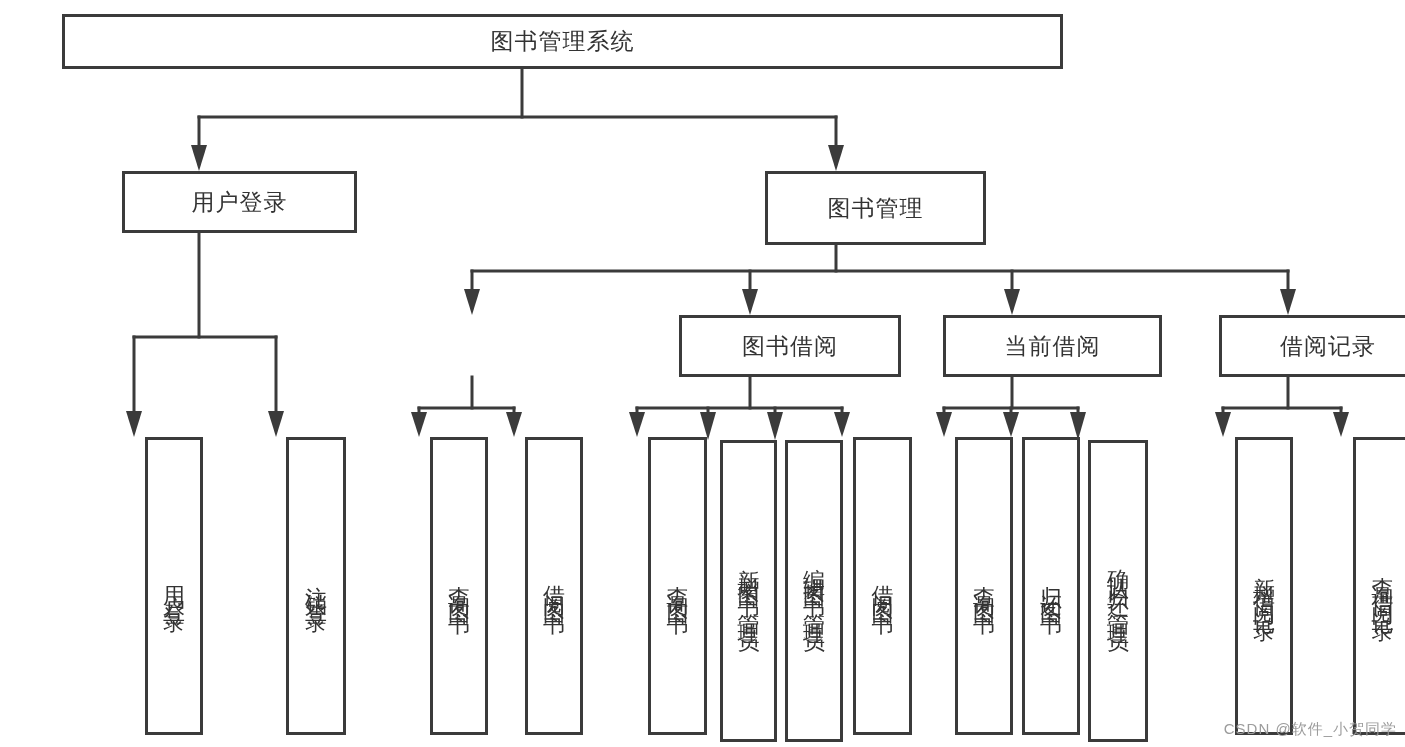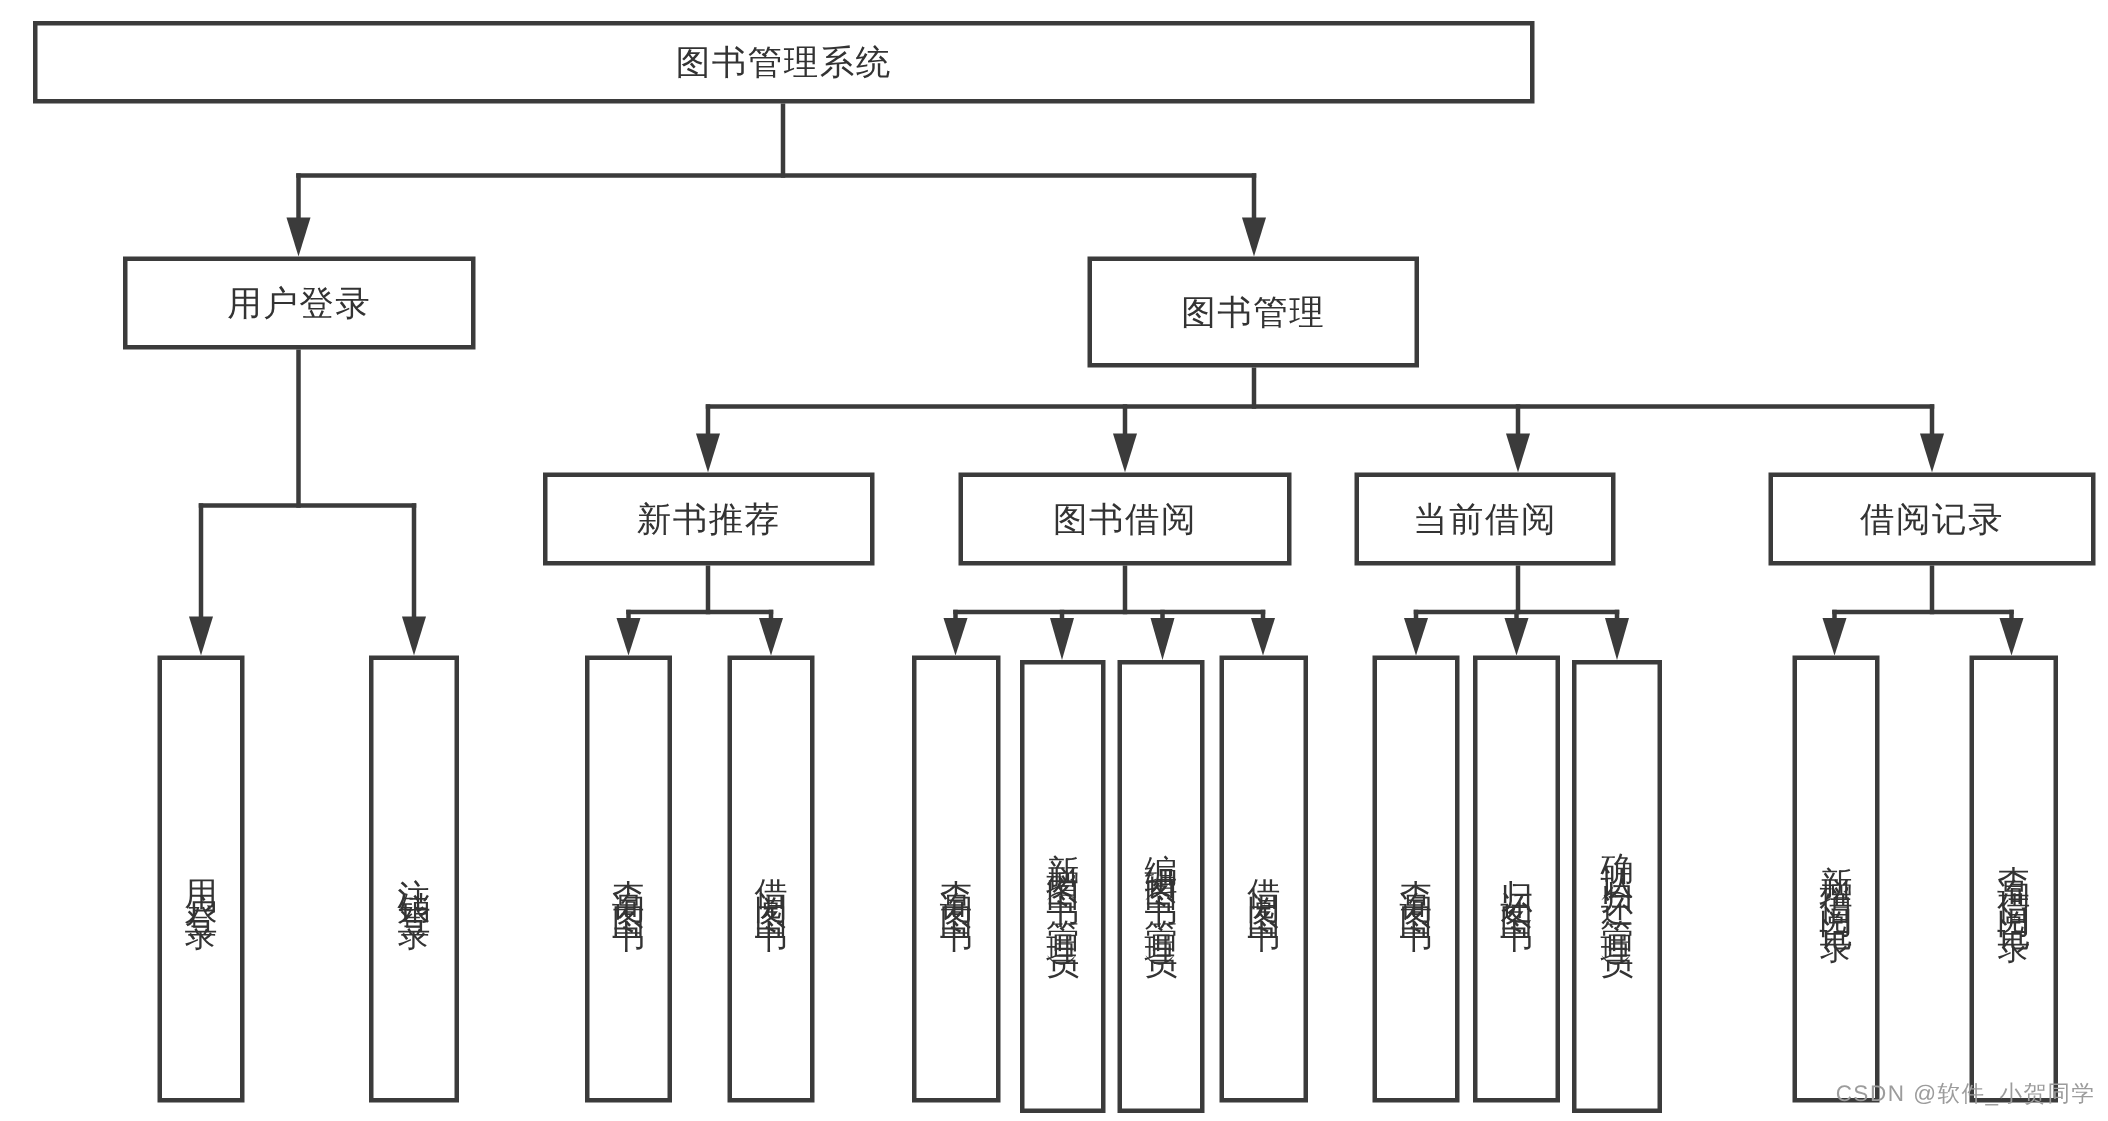--- a/index.html
+++ b/index.html
@@ -16,20 +16,21 @@
     box-sizing: border-box;
     border: 3px solid #3b3b3b;
     background: #ffffff;
     display: flex;
     align-items: center;
     justify-content: center;
     color: #333333;
     font-size: 23px;
     letter-spacing: 1px;
     white-space: nowrap;
+    margin-left: 40px;
   }
   .leaf {
     writing-mode: vertical-rl;
     text-orientation: mixed;
     font-size: 22px;
     letter-spacing: 9px;
     white-space: normal;
     line-height: 1;
   }
   #connectors {
@@ -134,23 +135,22 @@
       <path d="M 1341 408 V 413"></path>
       <polygon points="1333,412 1349,412 1341,437"></polygon>
     </g>
   </svg>
 
   <div class="node" style="left:22px; top:14px; width:1001px; height:55px;">图书管理系统</div>
 
   <div class="node" style="left:82px; top:171px; width:235px; height:62px;">用户登录</div>
   <div class="node" style="left:725px; top:171px; width:221px; height:74px;">图书管理</div>
 
-  <div class="node" style="left:362px; top:315px; width:221px; height:62px;">新书推荐</div>
   <div class="node" style="left:639px; top:315px; width:222px; height:62px;">图书借阅</div>
-  <div class="node" style="left:903px; top:315px; width:174px; height:62px;">当前借阅</div>
+  <div class="node" style="left:903px; top:315px; width:219px; height:62px;">当前借阅</div>
   <div class="node" style="left:1179px; top:315px; width:218px; height:62px;">借阅记录</div>
 
   <div class="node leaf" style="left:105px; top:437px; width:58px; height:298px;">用户登录</div>
   <div class="node leaf" style="left:246px; top:437px; width:60px; height:298px;">注销登录</div>
 
   <div class="node leaf" style="left:390px; top:437px; width:58px; height:298px;">查询图书</div>
   <div class="node leaf" style="left:485px; top:437px; width:58px; height:298px;">借阅图书</div>
 
   <div class="node leaf" style="left:608px; top:437px; width:59px; height:298px;">查询图书</div>
   <div class="node leaf" style="left:680px; top:440px; width:57px; height:302px;">新增图书（管理员）</div>

